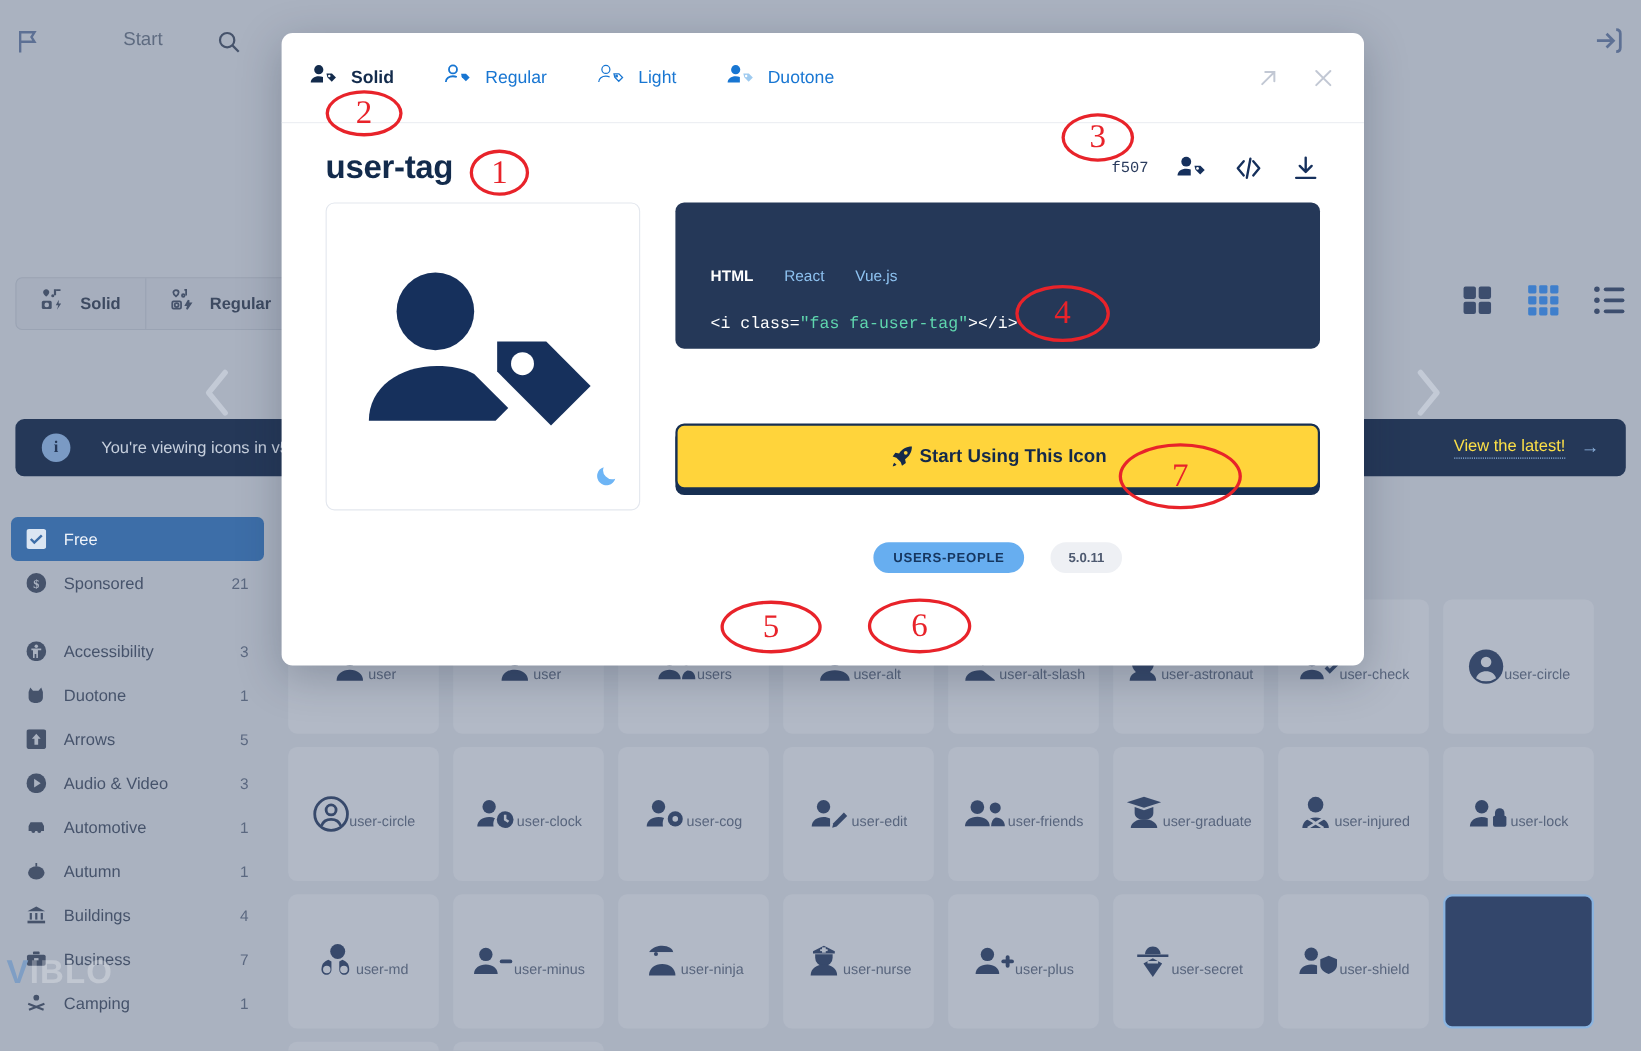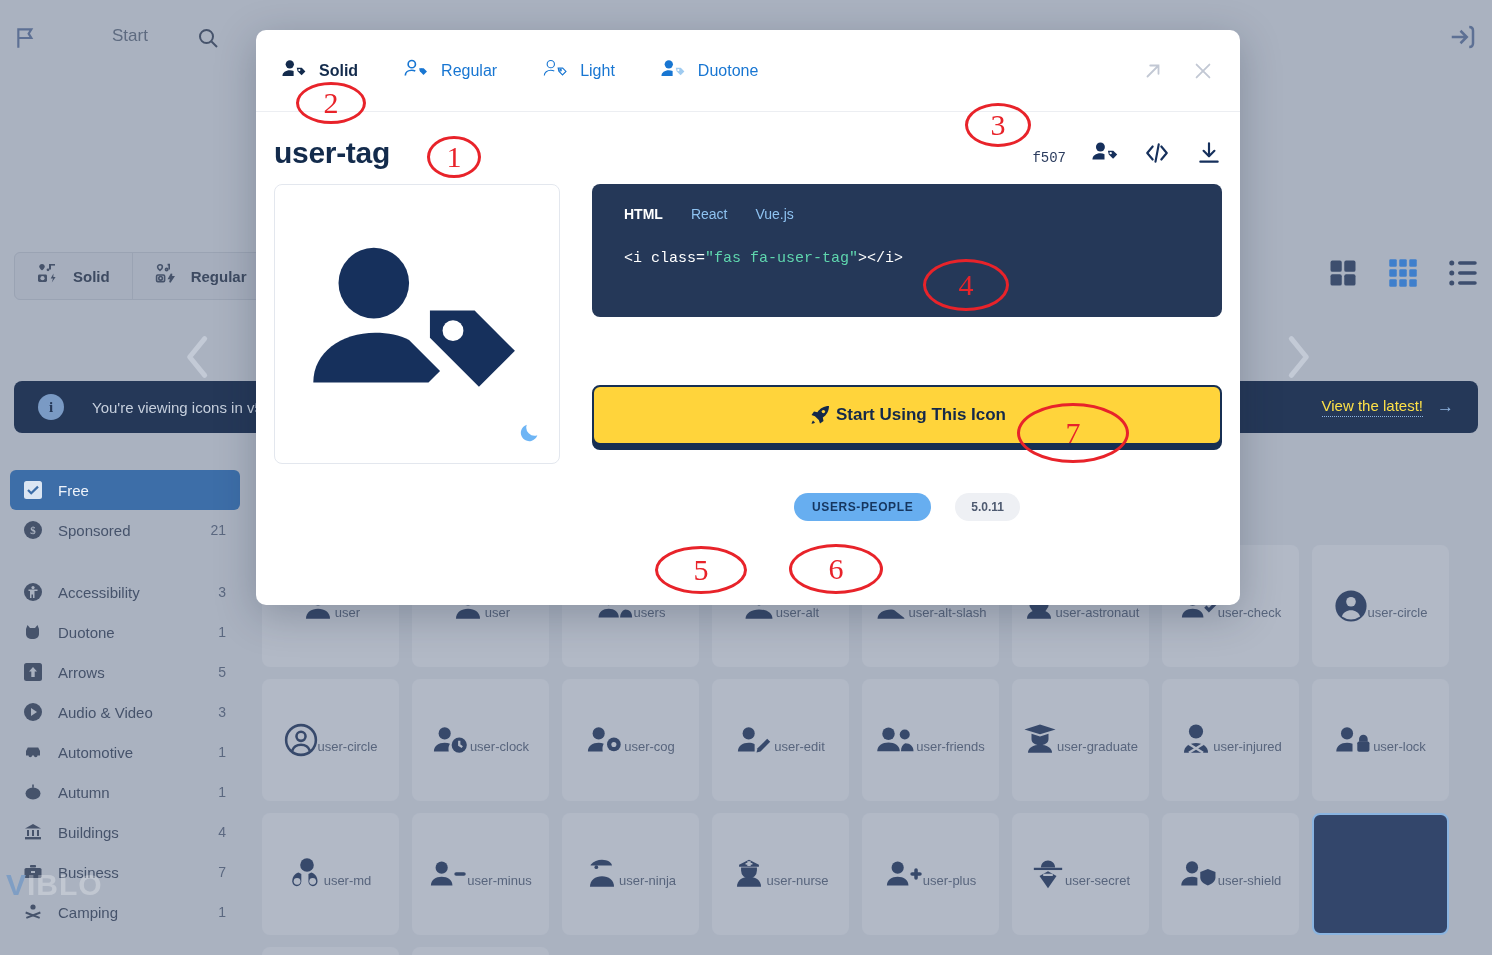--- a/index.html
+++ b/index.html
@@ -115,49 +115,49 @@
   .modal-head {
     height: 82px; border-bottom: 1px solid #eceef2;
     display: flex; align-items: center; padding: 0 26px;
   }
   .mtab { display: flex; align-items: center; gap: 11px; margin-right: 46px; font-size: 16px; }
   .mtab .mt-lbl { color: #1876d2; }
   .mtab.active .mt-lbl { color: #132b4c; font-weight: bold; }
   .head-actions { margin-left: auto; display: flex; align-items: center; gap: 28px; }
   .head-ic { width: 22px; height: 22px; color: #c2c8d4; }
 
-  .modal-body { padding: 0 18px; position: relative; }
+  .modal-body { padding: 0 40px; position: relative; }
 
   .icon-title {
     font-size: 30px; font-weight: bold; color: #132b4c;
     letter-spacing: -0.3px; margin-top: 24px; display: inline-block;
   }
   .title-row { display: flex; align-items: center; }
-  .title-right { margin-left: auto; display: flex; align-items: flex-end; gap: 26px; margin-top: 24px; }
+  .title-right { margin-left: auto; display: flex; align-items: center; gap: 26px; margin-top: 24px; }
   .unicode { font-family: "Liberation Mono", monospace; font-size: 14px; color: #2b3c5e; }
   .act-ic { width: 26px; height: 26px; color: #16305c; }
 
   .content-row { display: flex; gap: 32px; margin-top: 14px; }
 
   .preview-box {
     width: 286px; height: 280px;
     border: 1px solid #e3e7ee; border-radius: 8px;
     position: relative; background: #fff; flex: none;
     display: flex; align-items: center; justify-content: center;
   }
   .moon { position: absolute; right: 18px; bottom: 14px; color: #6eb5f5; font-size: 22px; }
 
   .right-col { flex: 1; display: flex; flex-direction: column; }
 
   .codebox {
     background: #253858; border-radius: 8px;
     height: 133px; padding: 22px 32px; position: relative;
   }
   .code-tabs { display: flex; gap: 28px; font-size: 14px; }
-  .ct { color: #8ec2f0; }
+  .ct { color: #8ec2f0; margin-top: 36px; }
   .ct.active { color: #ffffff; font-weight: bold; }
   .code-line {
     margin-top: 28px; font-family: "Liberation Mono", monospace;
     font-size: 15px; color: #ffffff;
   }
   .code-line .attr { color: #5fd6ae; }
 
   .cta-wrap { margin-top: 68px; }
   .cta {
     height: 60px; background: #ffd43b;

